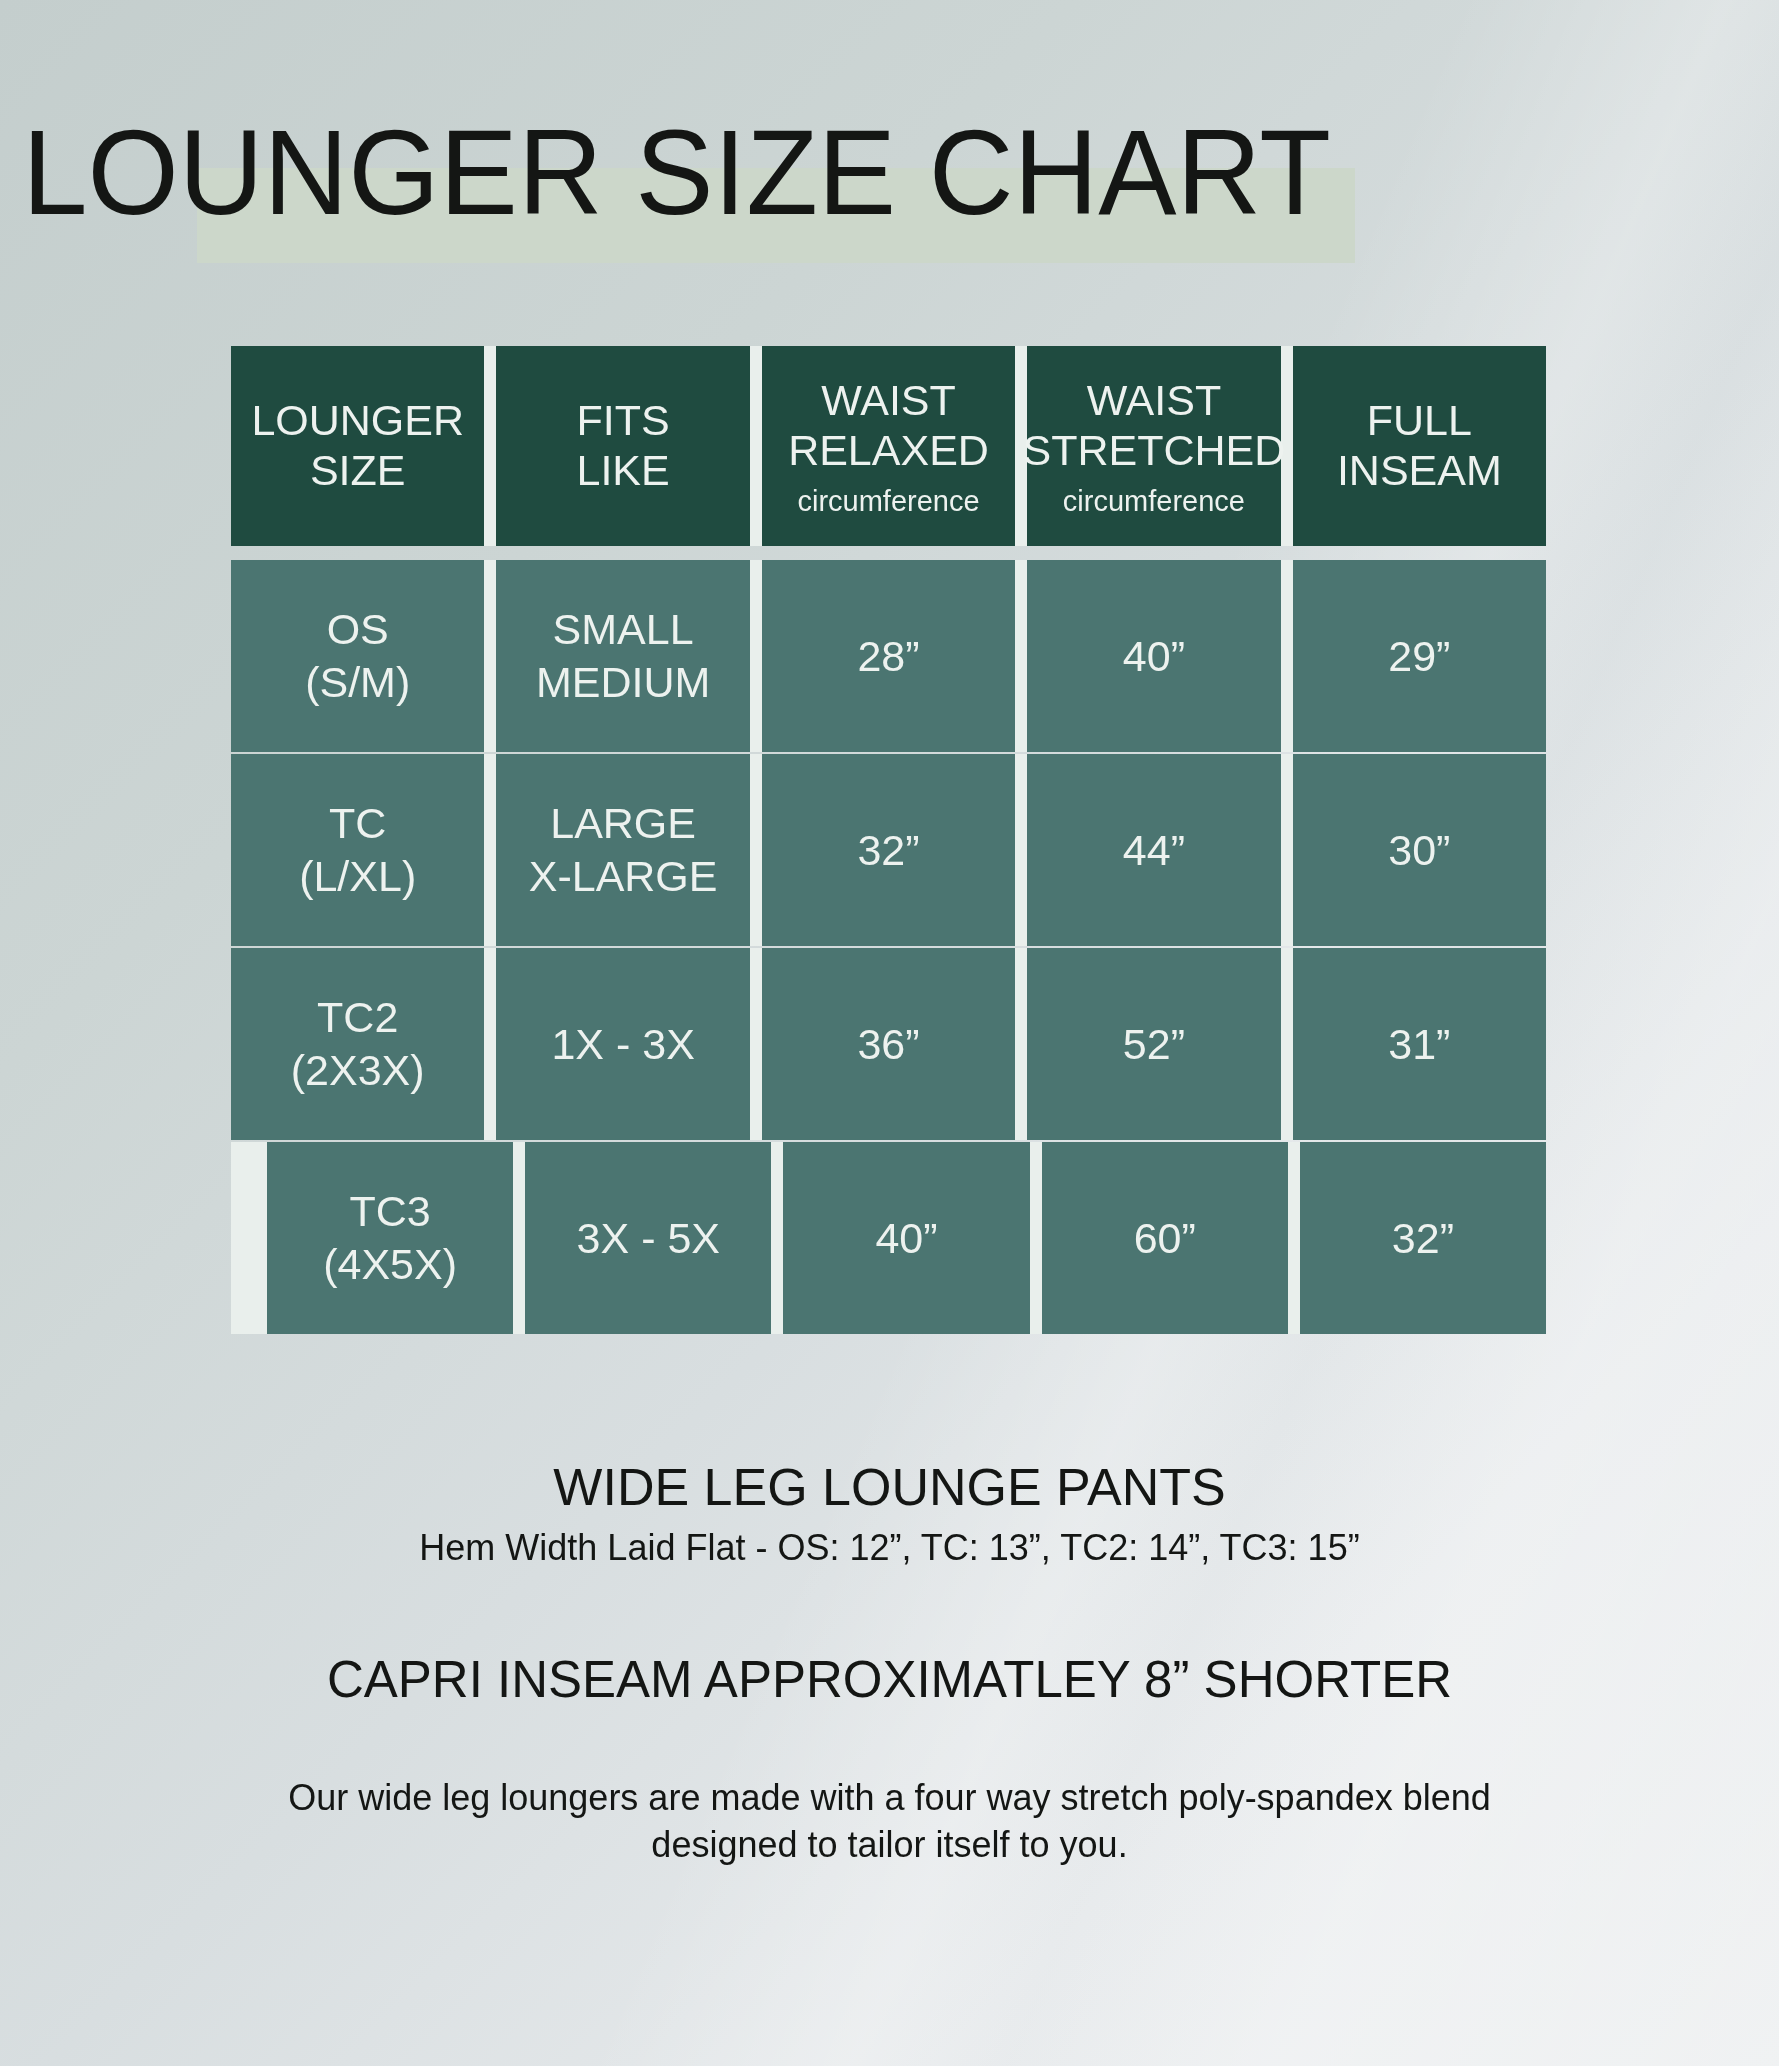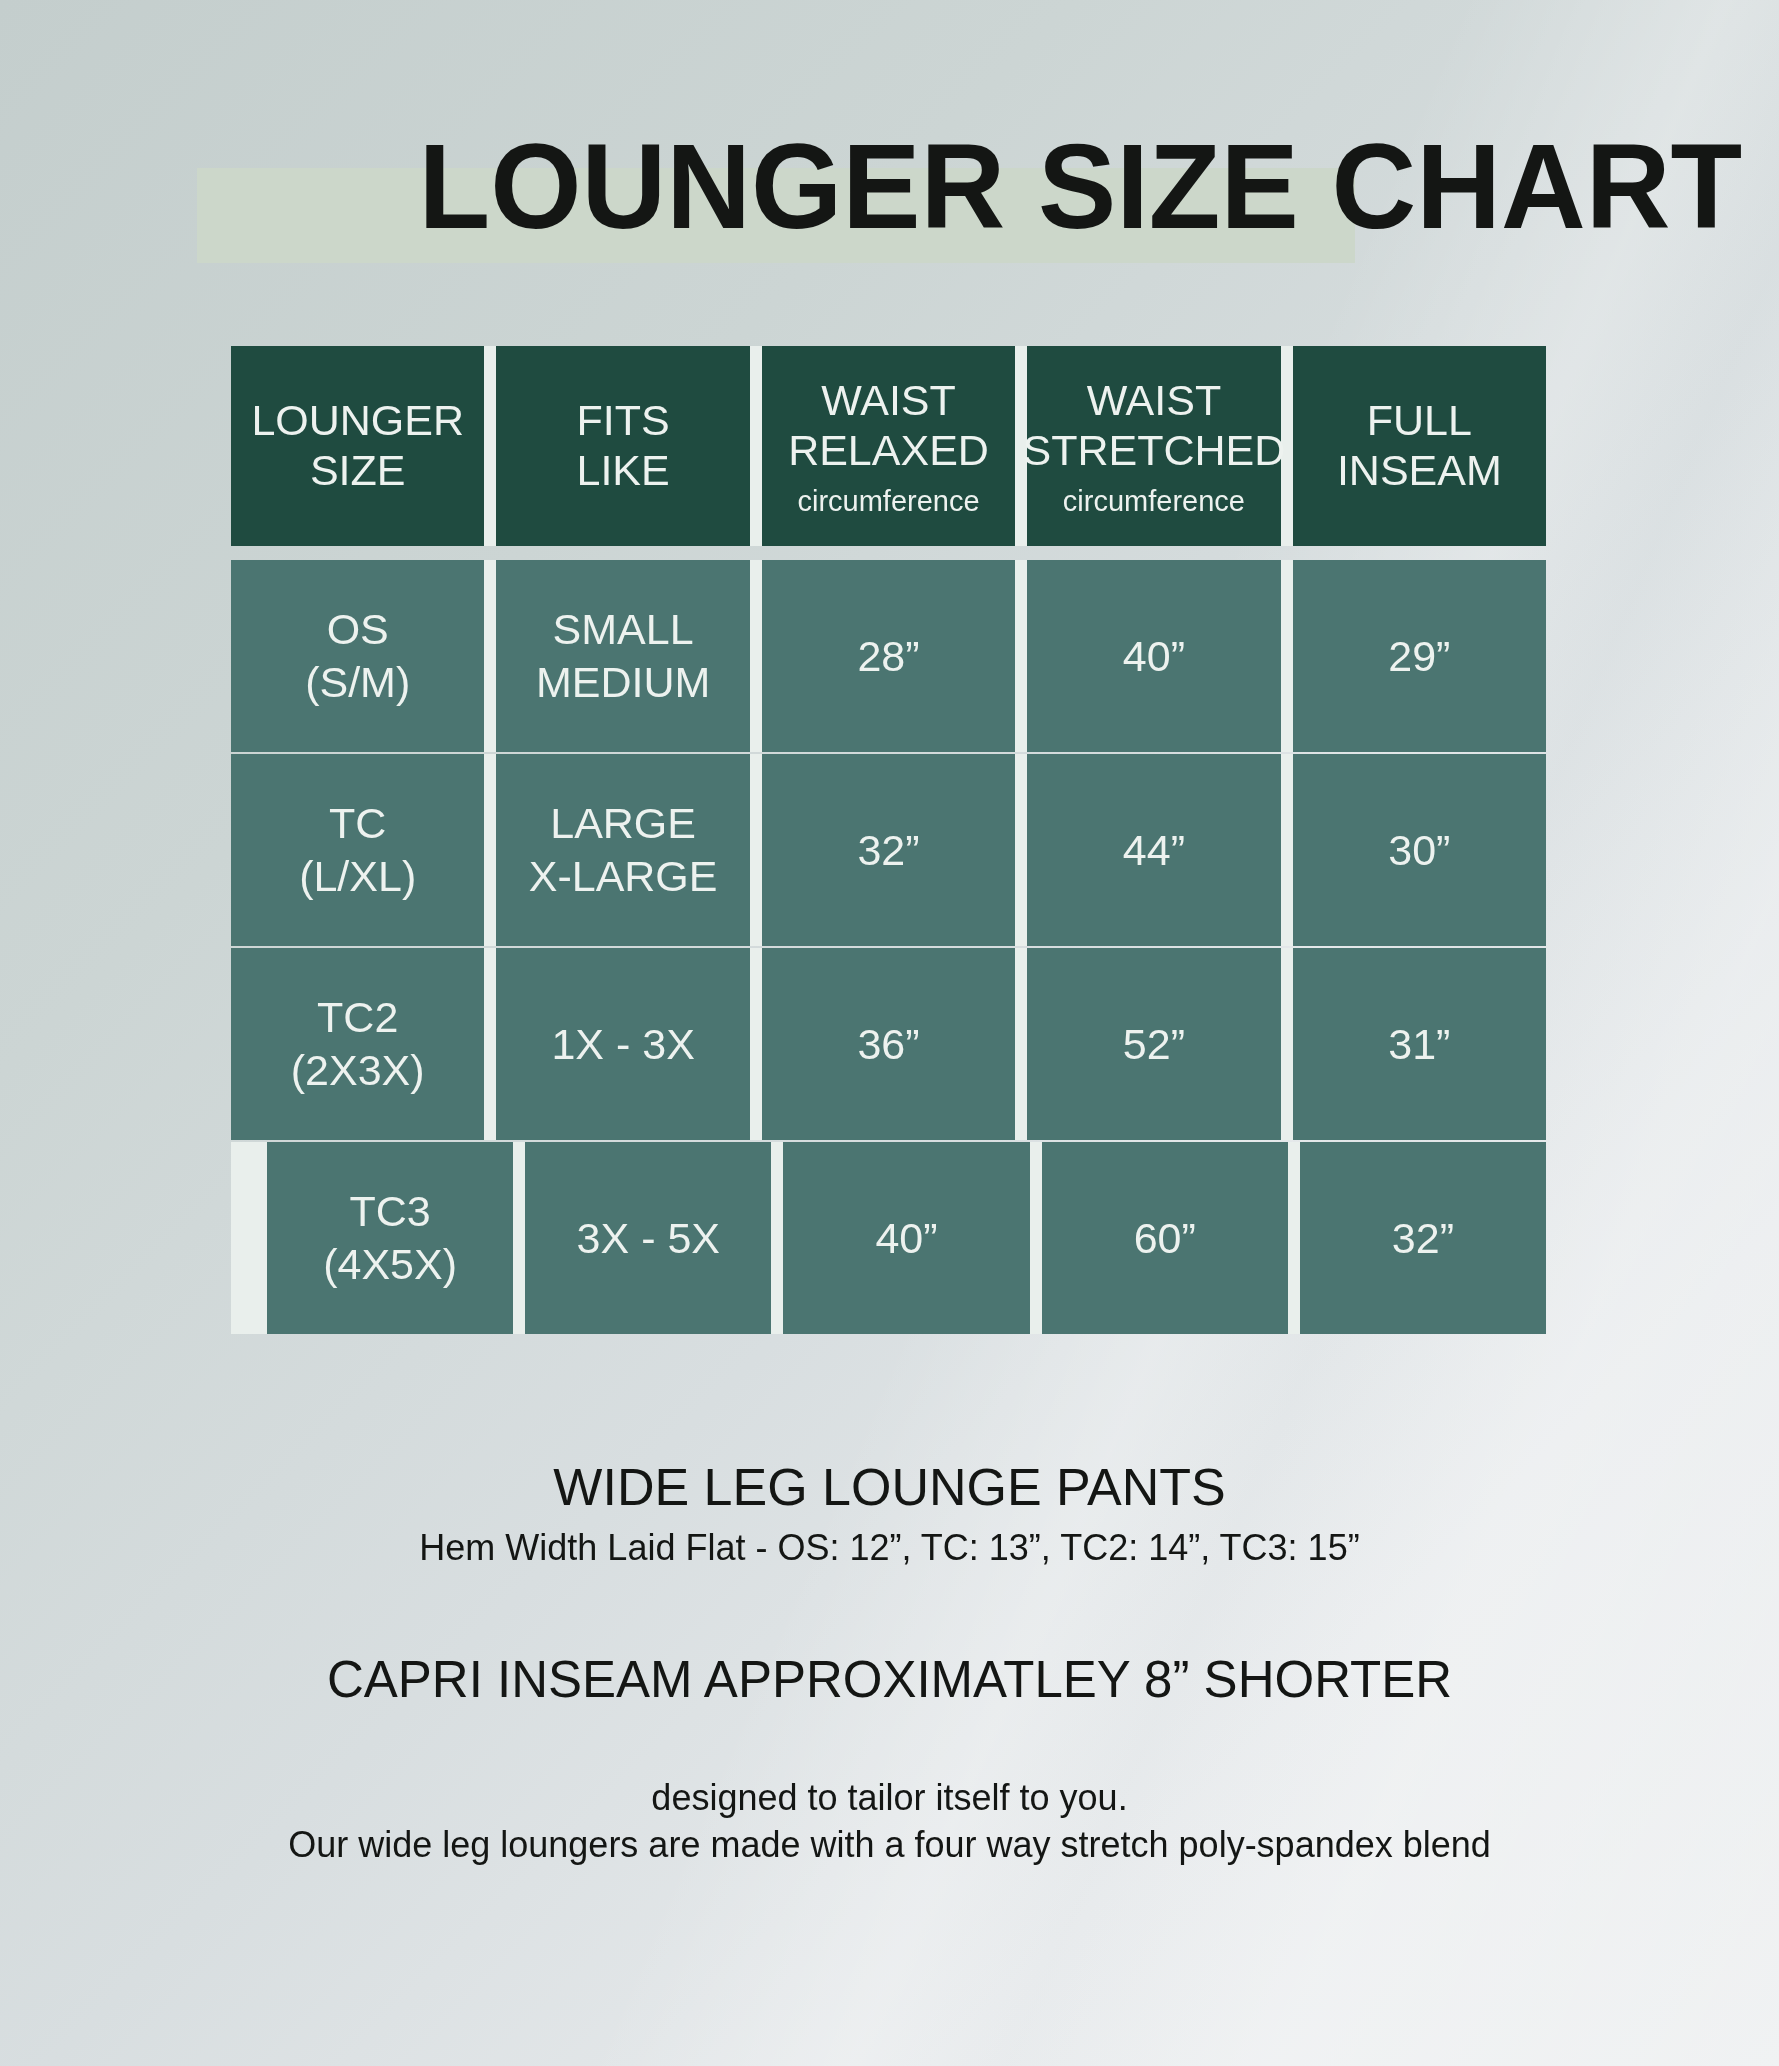--- a/index.html
+++ b/index.html
@@ -15,22 +15,22 @@
   }
 
   
   .title-band {
     position:absolute; left:197px; top:168px;
     width:1158px; height:95px;
     background:#ccd7ca;
   }
 
   .page-title {
-    position:absolute; left:0; right:0; top:110px; margin:16px;
-    text-align:right; font-weight:700;
+    position:absolute; left:0; right:0; top:110px; margin:2px;
+    text-align:left; font-weight:400;
     font-size:121px; line-height:1; white-space:nowrap;
   }
   .page-title .t { display:inline-block; transform:scaleX(0.97); }
 
   
   .size-table { position:absolute; left:231px; top:346px; width:1315px; }
   .t-row { display:flex; gap:12px; background:#e9efec; }
   .t-row.head { height:200px; margin-bottom:13.8px; }
   .t-row.body { height:192px; margin-bottom:2px; }
   .t-row.body:last-child { margin-bottom:0;padding-left:36px; }
@@ -187,18 +187,18 @@
 
       </div>
     </div>
 
   </div>
 
   <p class="footer-title">WIDE LEG LOUNGE PANTS</p>
   <p class="hem-note">Hem Width Laid Flat - OS: 12”, TC: 13”, TC2: 14”, TC3: 15”</p>
   <p class="capri-note">CAPRI INSEAM APPROXIMATLEY 8” SHORTER</p>
   <p class="blurb">
+    <span>Our wide leg loungers are made with a four way stretch poly-spandex blend</span>
     <span>designed to tailor itself to you.</span>
-    <span>Our wide leg loungers are made with a four way stretch poly-spandex blend</span>
   </p>
 
 </div>
 
 
 </body></html>

